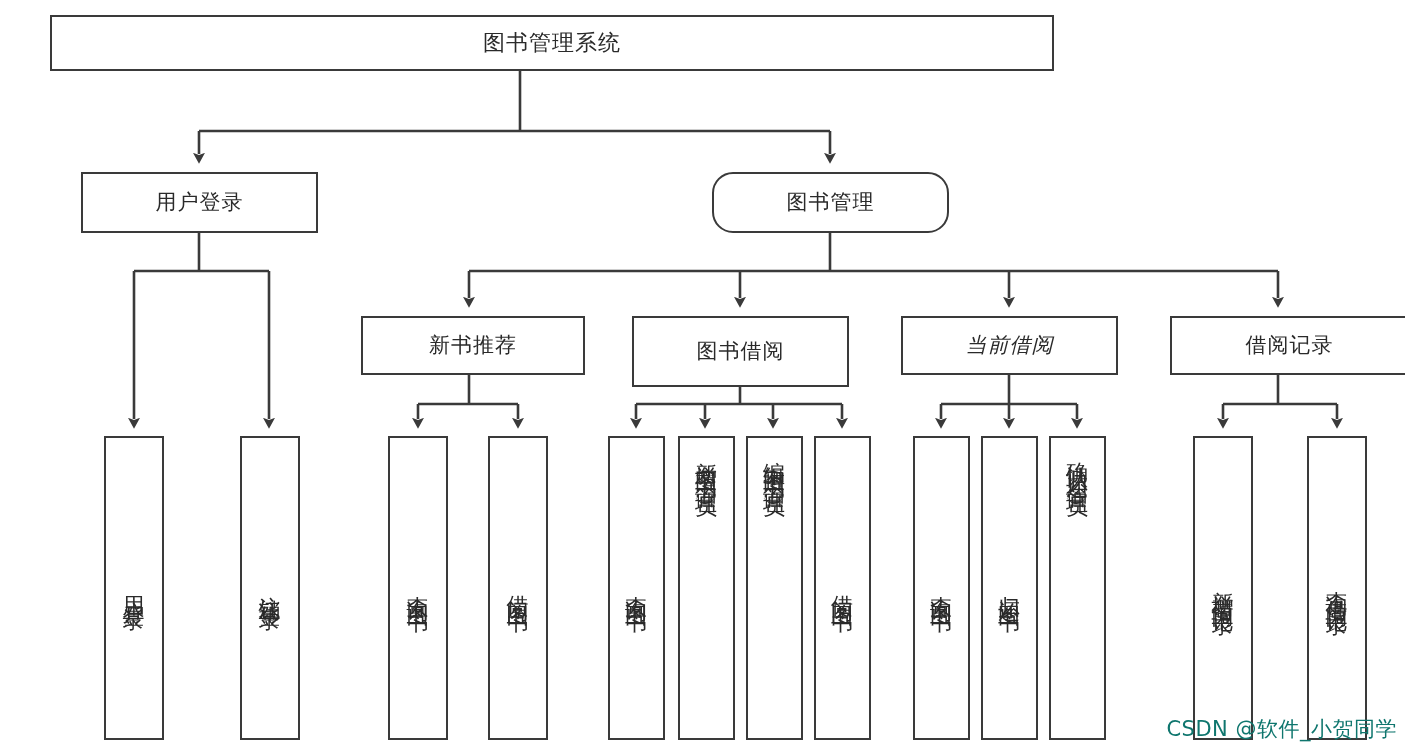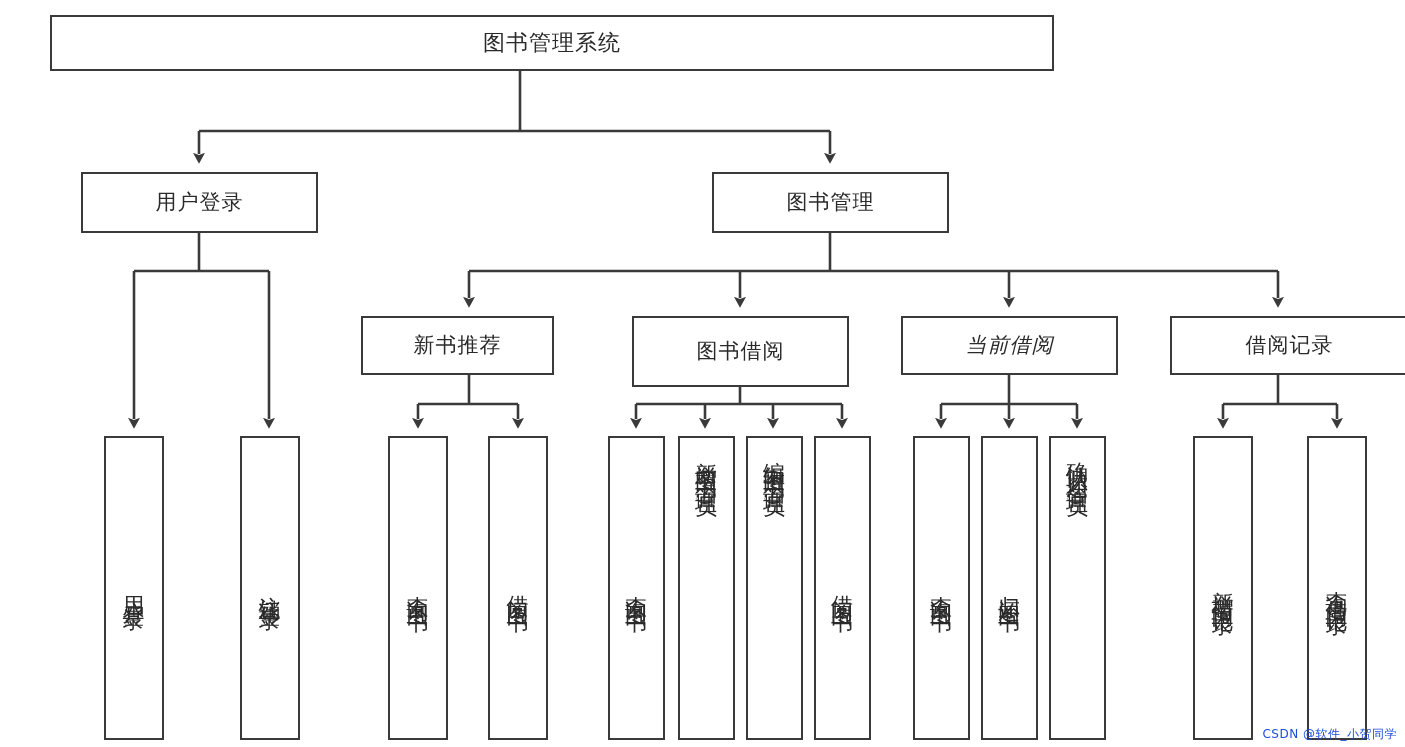--- a/index.html
+++ b/index.html
@@ -72,22 +72,22 @@
   .node.leaf.centered {
     align-items: center;
     padding-top: 0;
   }
 
   
   #watermark {
     position: absolute;
     right: 8px;
     bottom: 4px;
-    font-size: 12px;
-    color: #1d4ed8;
+    font-size: 21px;
+    color: #0f766e;
     letter-spacing: 0.5px;
     z-index: 5;
     white-space: nowrap;
     font-family: "DejaVu Sans", "Liberation Sans", sans-serif;
   }
 </style>
 </head>
 <body>
 
 <div id="canvas">
@@ -143,25 +143,25 @@
   </svg>
 
   <div class="node horiz root" style="left:18px; top:15px; width:1004px; height:56px;margin-left:32px;">
     <span class="label">图书管理系统</span>
   </div>
 
   <div class="node horiz" style="left:81px; top:172px; width:237px; height:61px;">
     <span class="label">用户登录</span>
   </div>
 
-  <div class="node horiz" style="left:712px; top:172px; width:237px; height:61px;">
+  <div class="node horiz" style="left:712px; top:172px; width:237px; height:61px;border-radius:21px;">
     <span class="label">图书管理</span>
   </div>
 
-  <div class="node horiz" style="left:361px; top:316px; width:193px; height:59px;">
+  <div class="node horiz" style="left:361px; top:316px; width:224px; height:59px;">
     <span class="label">新书推荐</span>
   </div>
 
   <div class="node horiz" style="left:632px; top:316px; width:217px; height:71px;">
     <span class="label">图书借阅</span>
   </div>
 
   <div class="node horiz" style="left:901px; top:316px; width:217px; height:59px;font-style:italic;">
     <span class="label">当前借阅</span>
   </div>

